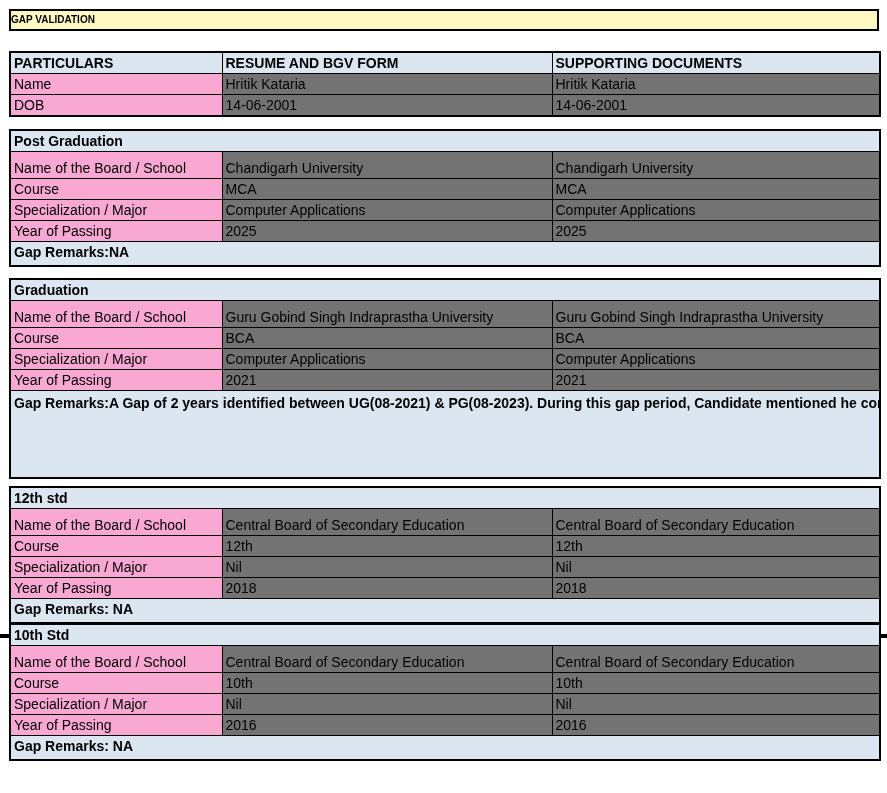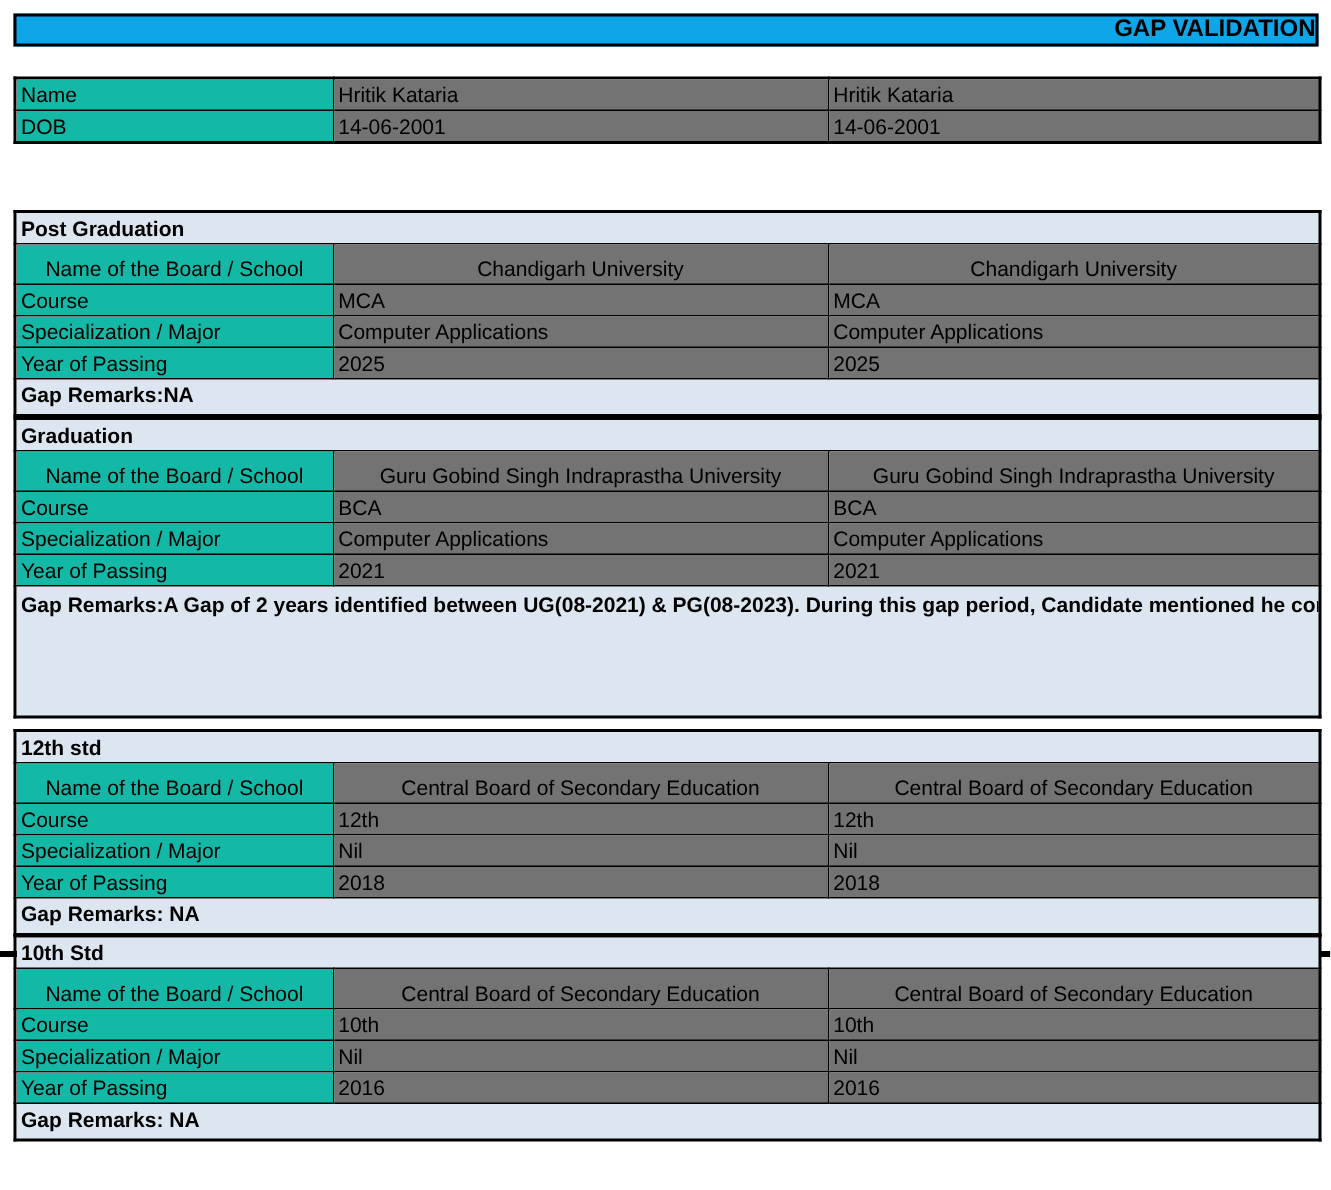--- a/index.html
+++ b/index.html
@@ -15,25 +15,25 @@
     height: 793px;
     background: #ffffff;
     overflow: hidden;
   }
   .title-bar {
     position: absolute;
     left: 9px;
     top: 9px;
     width: 866px;
     height: 18px;
-    background: #0ea5e9;
+    background: #fef9c3;
     border: 2px solid #000000;
-    text-align: right;
+    text-align: left;
     font-weight: bold;
-    font-size: 16px;
+    font-size: 10px;
     line-height: 18px;
   }
   table.grid {
     position: absolute;
     left: 9px;
     width: 870px;
     border-collapse: collapse;
     table-layout: fixed;
     border: 2px solid #000000;
     font-size: 14px;
@@ -43,36 +43,36 @@
     padding: 0 3px 2px 3px;
     vertical-align: bottom;
     overflow: hidden;
     white-space: nowrap;
   }
   td.hdr {
     background: #dce6f1;
     font-weight: bold;
   }
   td.lbl {
-    background: #14b8a6;
+    background: #f9a8d4;
   }
   td.val {
     background: #737373;
   }
   td.remarks {
     background: #dce6f1;
     font-weight: bold;
     white-space: normal;
     line-height: 21px;
   }
   tr.r20 td { height: 18px; }
-  tr.r26 td { height: 24px; text-align: center; }
+  tr.r26 td { height: 24px; }
   tr.r84 td { height: 82px; vertical-align: top; padding-top: 2px; }
   #tbl-particulars { top: 51px; }
-  #tbl-postgrad    { top: 140px; }
+  #tbl-postgrad    { top: 129px; }
   #tbl-grad        { top: 278px; }
   #tbl-12th        { top: 486px; border-radius: 32px; }
   #tbl-10th        { top: 623px; }
   .divider {
     position: absolute;
     left: 0;
     top: 634px;
     width: 887px;
     height: 4px;
     background: #000000;
@@ -85,20 +85,25 @@
 
   <div class="title-bar">GAP VALIDATION</div>
 
   <table class="grid" id="tbl-particulars">
     <colgroup>
         <col style="width:212px">
         <col style="width:330px">
         <col style="width:328px">
       </colgroup>
     <tbody>
+        <tr class="r20">
+      <td class="hdr">PARTICULARS</td>
+      <td class="hdr">RESUME AND BGV FORM</td>
+      <td class="hdr">SUPPORTING DOCUMENTS</td>
+    </tr>
     <tr class="r20">
       <td class="lbl">Name</td>
       <td class="val">Hritik Kataria</td>
       <td class="val">Hritik Kataria</td>
     </tr>
     <tr class="r20">
       <td class="lbl">DOB</td>
       <td class="val">14-06-2001</td>
       <td class="val">14-06-2001</td>
     </tr>

